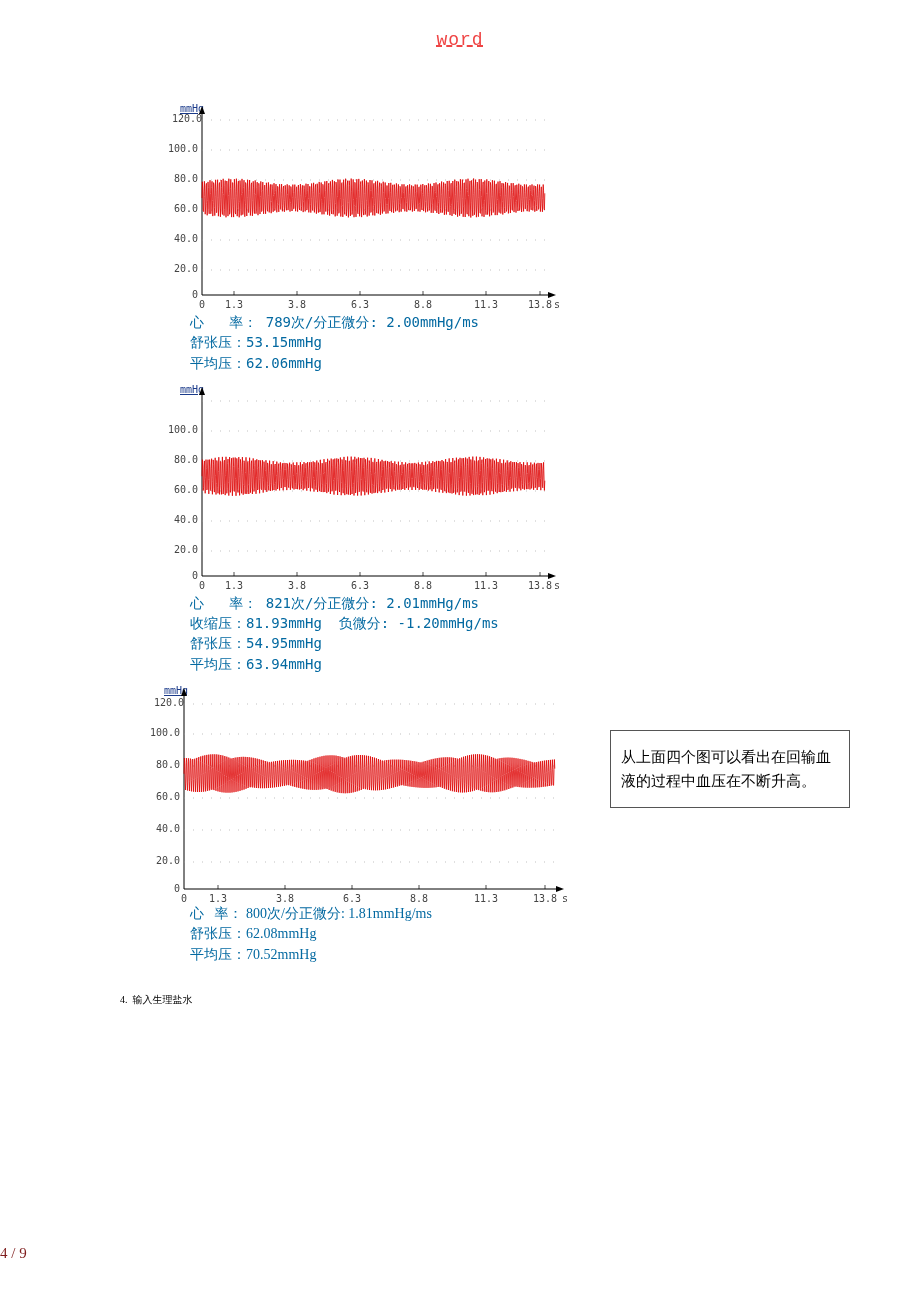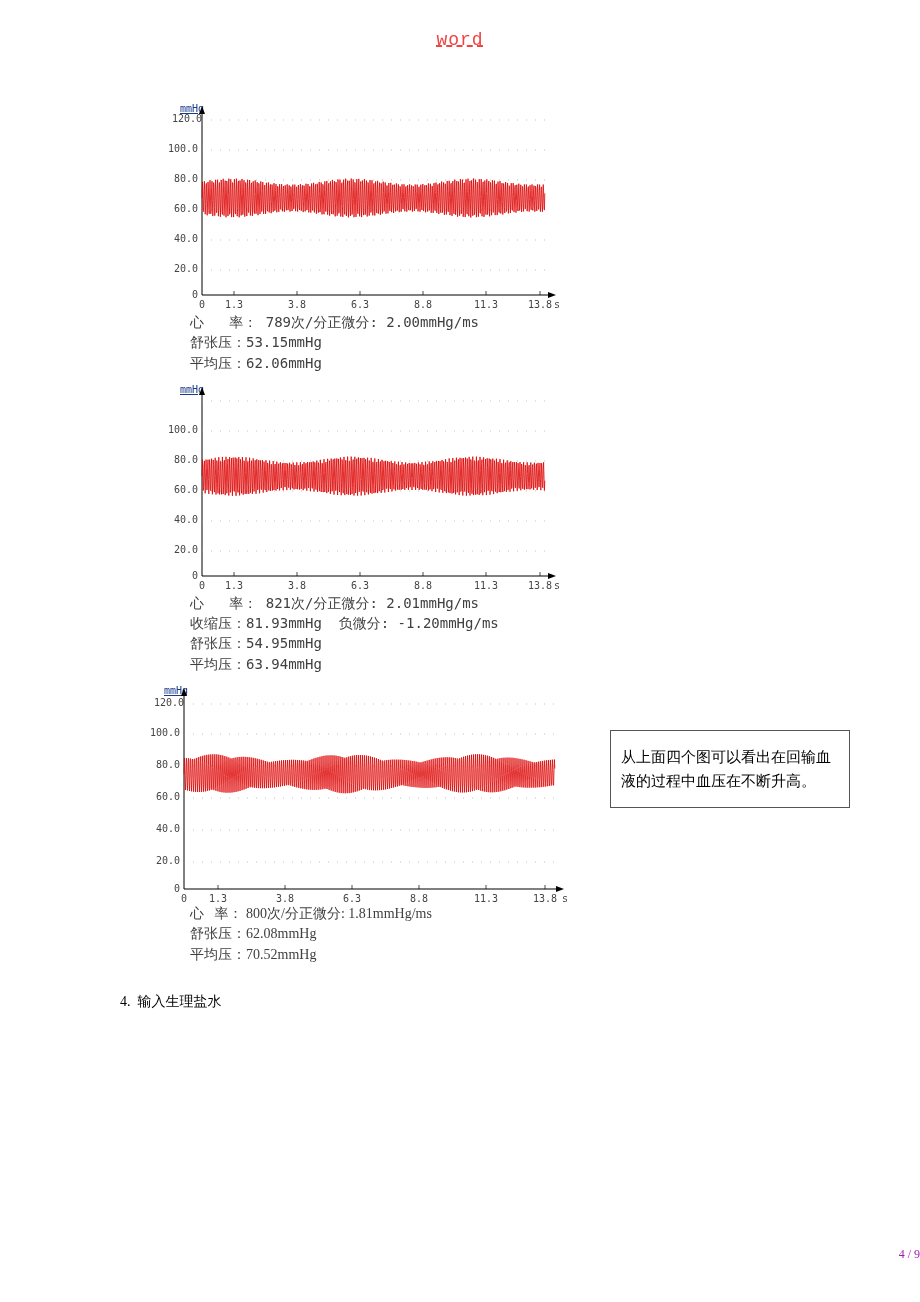--- a/index.html
+++ b/index.html
@@ -38,51 +38,51 @@
   }
   .chart-block {
     margin-bottom: 8px;
   }
   .chart-svg {
     display: block;
   }
   .chart-stats {
     font-family: "SimSun", "宋体", monospace;
     font-size: 14px;
-    color: #404040;
+    color: #0369a1;
     line-height: 1.45;
     padding-left: 30px;
     margin-top: 2px;
   }
   .chart-stats .row { white-space: pre; }
   .callout-box {
     border: 1px solid #555;
     padding: 14px 10px;
     font-size: 15px;
     font-family: "SimSun", "宋体", serif;
     line-height: 1.6;
     width: 240px;
     box-sizing: border-box;
     margin-left: 20px;
     margin-top: 630px;
   }
   .list-item {
     margin-top: 20px;
     padding-left: 120px;
-    font-size: 14px;
+    font-size: 10px;
     font-family: "SimSun", "宋体", serif;
   }
   .pagenum {
     position: absolute;
     bottom: 40px;
     width: 100%;
-    text-align: right;
-    font-size: 12px;
-    font-family: "SimSun", "宋体", serif;
-    color: #a21caf;
+    text-align: left;
+    font-size: 15px;
+    font-family: "SimSun", "宋体", serif;
+    color: #7f1d1d;
   }
 </style>
 </head>
 <body>
 
 <div class="page">
 
   <div class="header-link">word</div>
 
   <div class="content-row">

